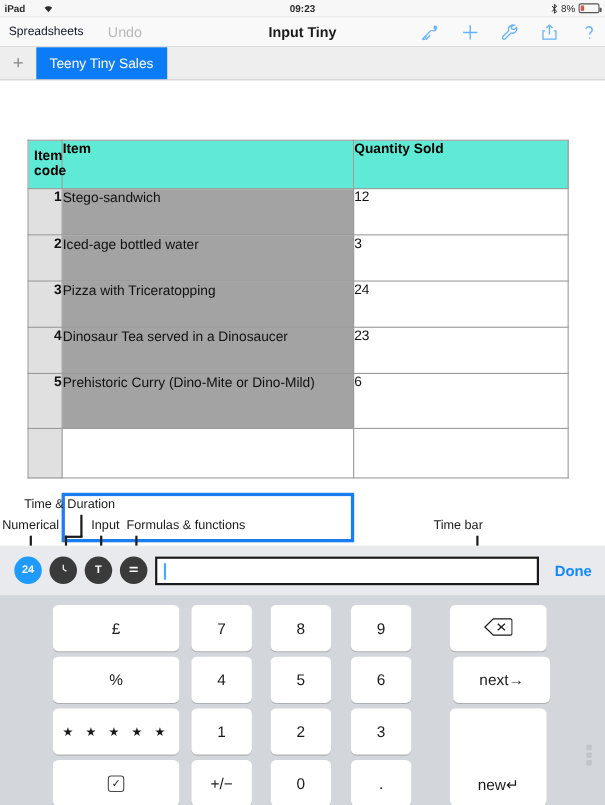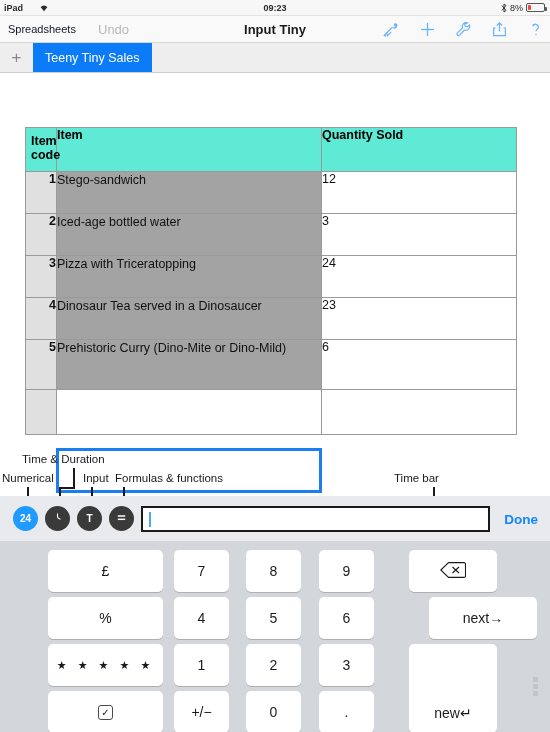--- a/index.html
+++ b/index.html
@@ -343,21 +343,21 @@
       </div>
     <div class="key" style="left:174px; top:56px; width:55px; height:42px;">
       <span>4</span>
       </div>
     <div class="key" style="left:246px; top:56px; width:55px; height:42px;">
       <span>5</span>
       </div>
     <div class="key" style="left:319px; top:56px; width:55px; height:42px;">
       <span>6</span>
       </div>
-    <div class="key" style="left:429px; top:56px; width:108px; height:42px;">
+    <div class="key" style="left:412px; top:56px; width:88px; height:42px;">
       <span>next→</span>
       </div>
 
     <div class="key" style="left:48px; top:103px; width:115px; height:42px;">
       <span class="stars">★ ★ ★ ★ ★</span>
       </div>
     <div class="key" style="left:174px; top:103px; width:55px; height:42px;">
       <span>1</span>
       </div>
     <div class="key" style="left:246px; top:103px; width:55px; height:42px;">

